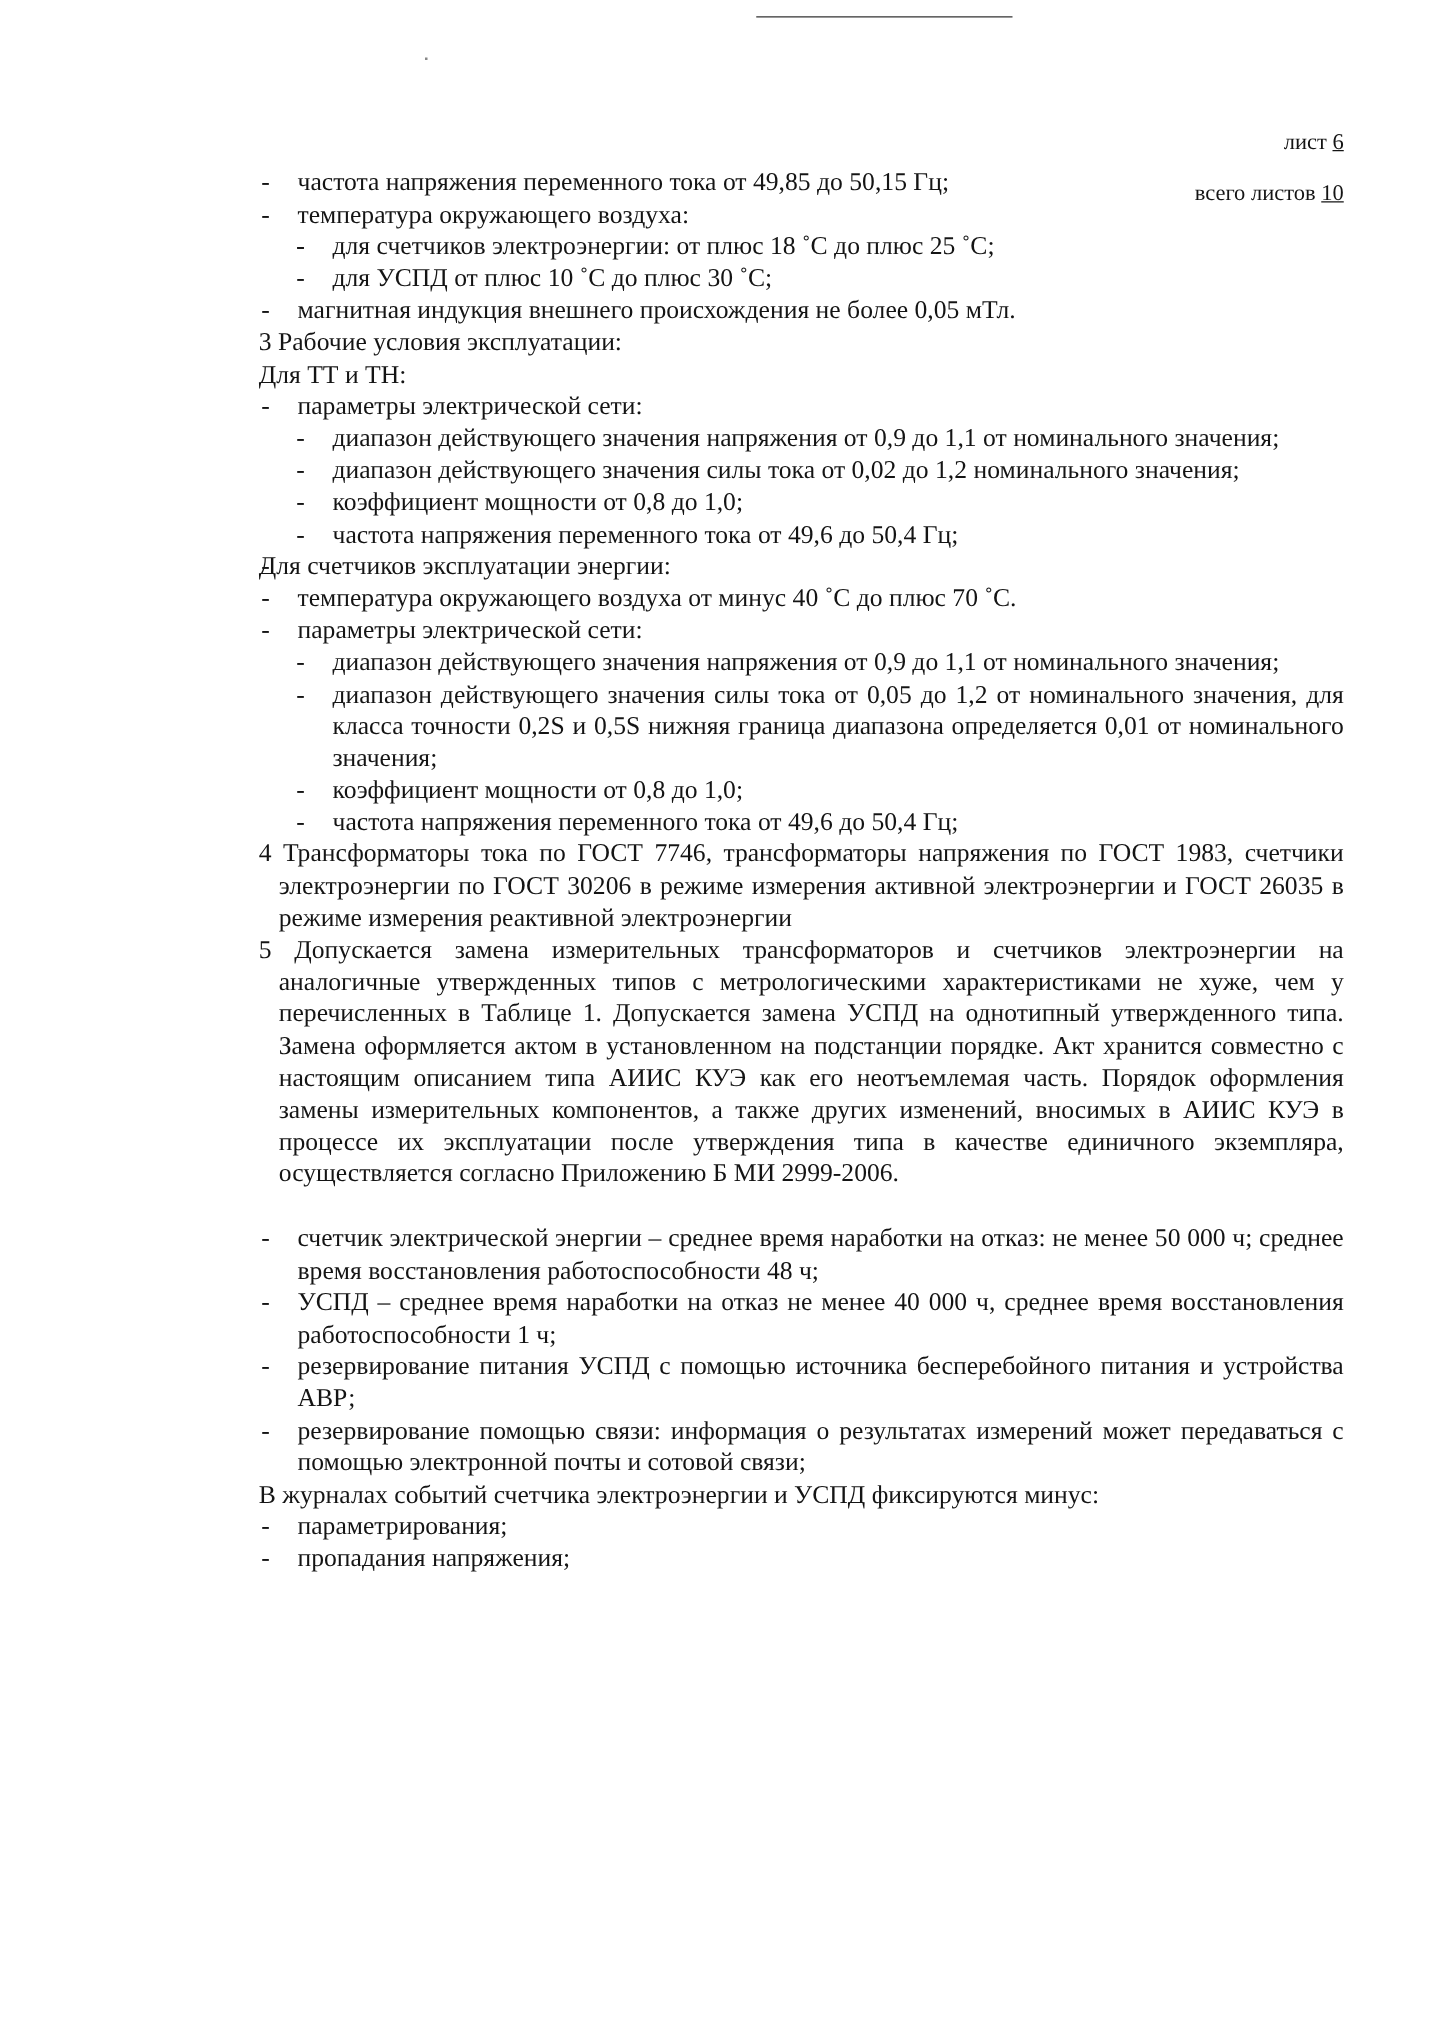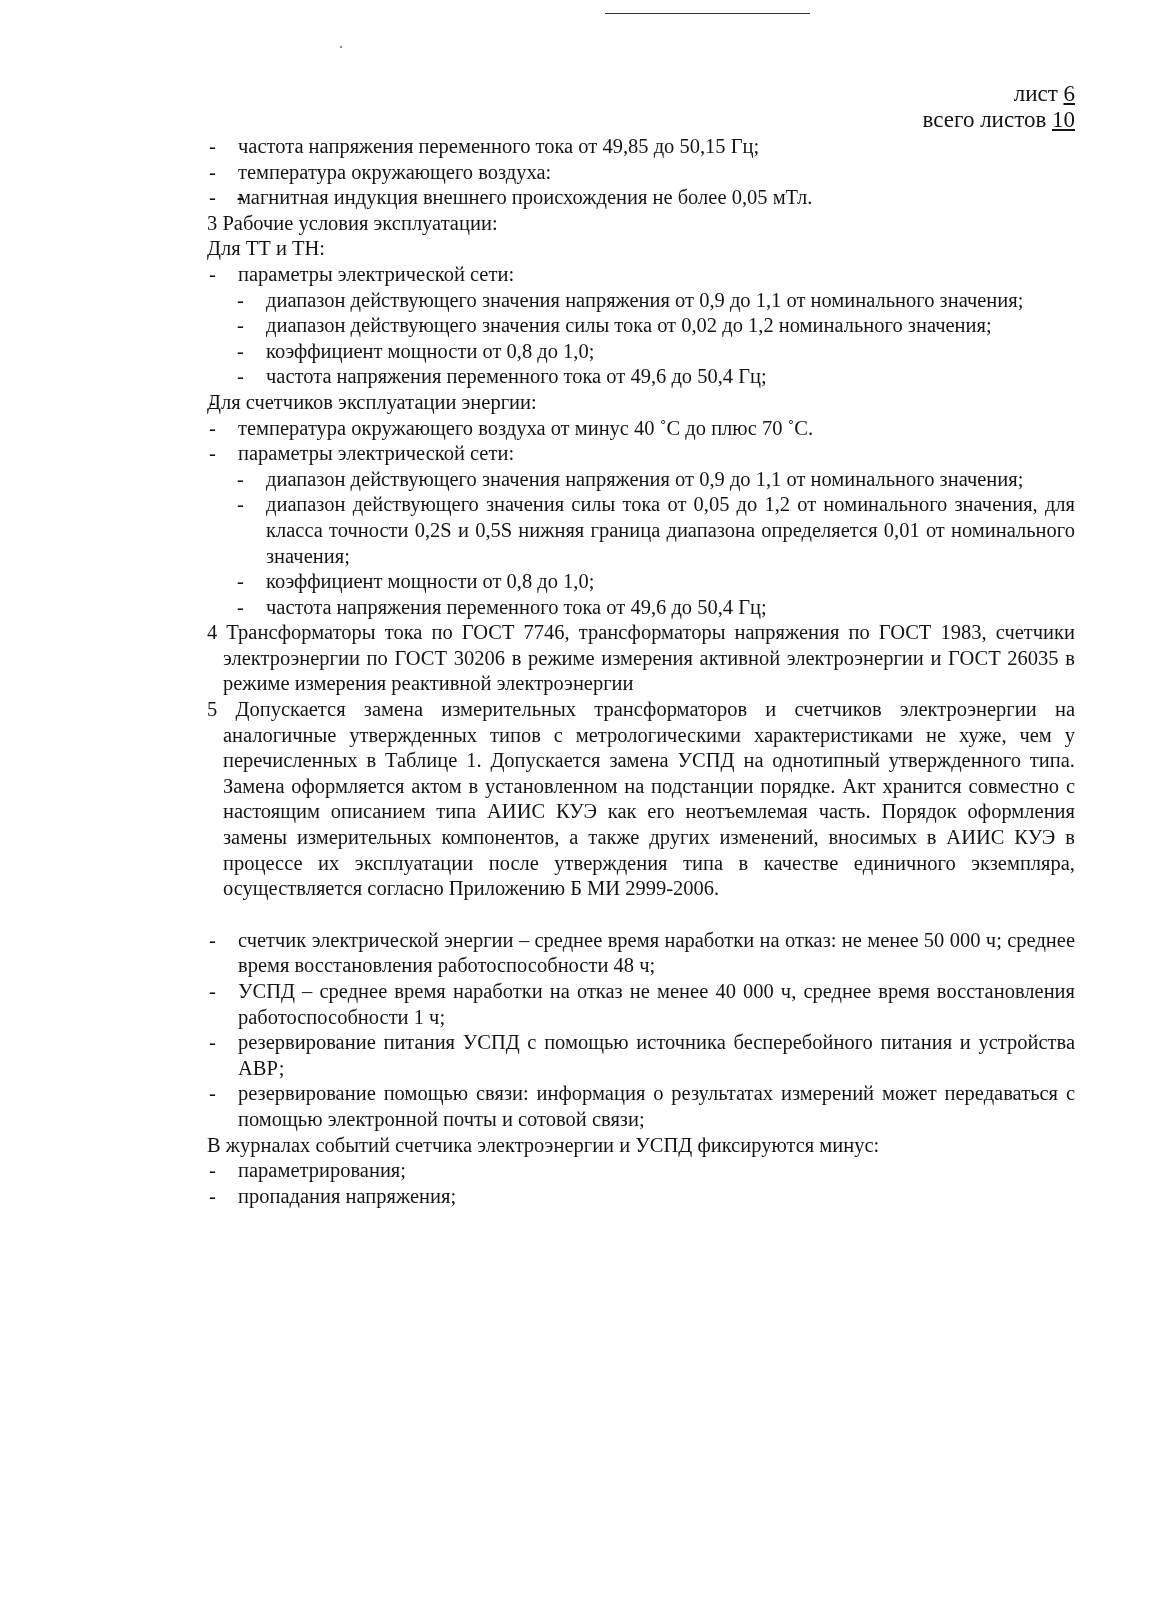--- a/index.html
+++ b/index.html
@@ -1,23 +1,23 @@
 <!DOCTYPE html>
 <html><head>
 <meta charset="utf-8">
 <style>
   html, body { margin: 0; padding: 0; background: #ffffff; }
   body { width: 1152px; height: 1623px; position: relative; overflow: hidden;
          font-family: "Liberation Serif", "DejaVu Serif", serif; color: #141414; }
   .topline { position: absolute; left: 605px; top: 13px; width: 205px; height: 1px; background: #333; }
   .dot { position: absolute; left: 340px; top: 46px; width: 2px; height: 2px; background: #888; }
-  .sheet { position: absolute; right: 77px; text-align: right; font-size: 23px; line-height: 26px; }
+  .sheet { position: absolute; right: 77px; text-align: right; font-size: 18px; line-height: 26px; margin-top: 19px; }
   .sheet u { text-decoration: underline; }
   #sheet1 { top: 81px; }
-  #sheet2 { top: 107px; text-align: right; }
+  #sheet2 { top: 122px; text-align: right; }
   .content { position: absolute; left: 207px; top: 134px; width: 868px; font-size: 20.5px; line-height: 25.6px; }
   .l { position: relative; }
   .d1 { padding-left: 31px; }
   .d2 { padding-left: 59px; }
   .l .dash { position: absolute; }
   .d1 .dash { left: 2px; }
   .d2 .dash { left: 30px; }
   .just { text-align: justify; text-align-last: left; }
   .para { padding-left: 16px; text-indent: -16px; }
   .para .t { text-align: justify; }
@@ -35,22 +35,22 @@
 </div>
 <div class="sheet" id="sheet2">
   <span>всего листов</span>
   <u>10</u>
 </div>
 
 <div class="content" id="content">
     <div class="l just d1"><span class="dash">-</span><span>частота напряжения переменного тока от 49,85 до 50,15 Гц;</span></div>
     <div class="l just d1"><span class="dash">-</span><span>температура окружающего воздуха:</span></div>
     <div class="l just d2"><span class="dash">-</span></div>
-    <div class="l just d2"><span class="dash">-</span></div>
-    <div class="l just d2"><span class="dash">-</span></div>
+    <div class="l just d2"><span class="dash">-</span><span>для счетчиков электроэнергии: от плюс 18 ˚С до плюс 25 ˚С;</span></div>
+    <div class="l just d2"><span class="dash">-</span><span>для УСПД от плюс 10 ˚С до плюс 30 ˚С;</span></div>
     <div class="l just d1"><span class="dash">-</span><span>магнитная индукция внешнего происхождения не более 0,05 мТл.</span></div>
     <div class="l">3 Рабочие условия эксплуатации:</div>
     <div class="l">Для ТТ и ТН:</div>
     <div class="l just d1"><span class="dash">-</span><span>параметры электрической сети:</span></div>
     <div class="l just d2"><span class="dash">-</span><span>диапазон действующего значения напряжения от 0,9 до 1,1 от номинального значения;</span></div>
     <div class="l just d2"><span class="dash">-</span><span>диапазон действующего значения силы тока от 0,02 до 1,2 номинального значения;</span></div>
     <div class="l just d2"><span class="dash">-</span><span>коэффициент мощности от 0,8 до 1,0;</span></div>
     <div class="l just d2"><span class="dash">-</span><span>частота напряжения переменного тока от 49,6 до 50,4 Гц;</span></div>
     <div class="l just d1"><span class="dash">-</span></div>
     <div class="l">Для счетчиков эксплуатации энергии:</div>

